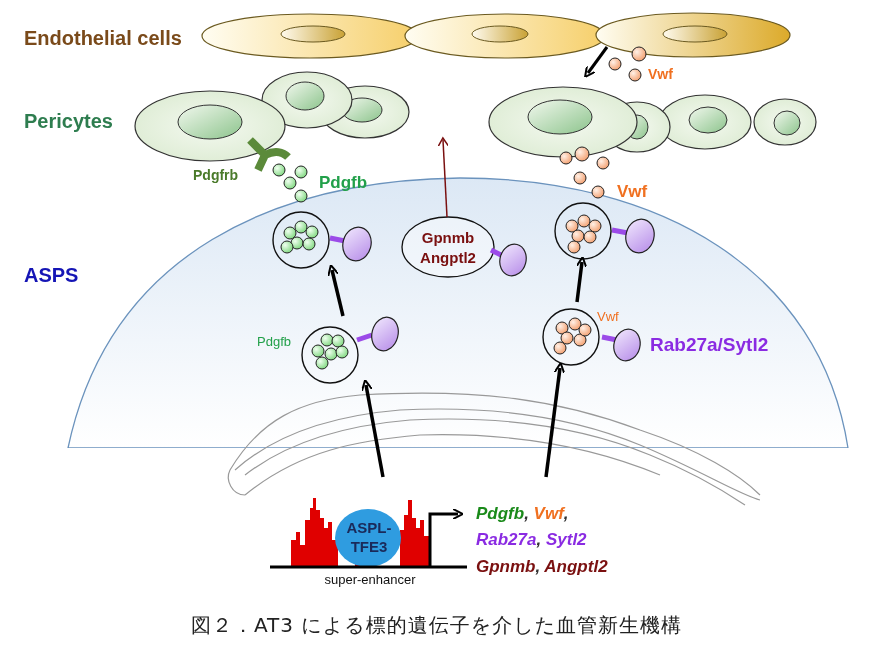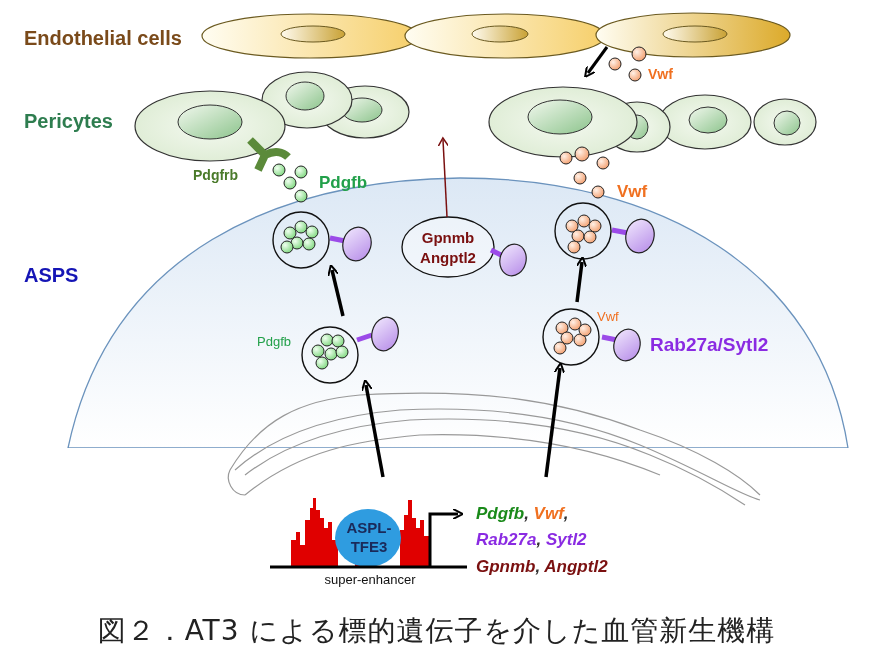--- a/index.html
+++ b/index.html
@@ -1,19 +1,19 @@
 <!DOCTYPE html>
 <html><head>
 <meta charset="utf-8">
 <style>
   html, body { margin: 0; padding: 0; background: #ffffff; }
   body { width: 873px; height: 652px; position: relative; overflow: hidden; font-family: "Liberation Sans", sans-serif; }
   svg { position: absolute; left: 0; top: 0; }
   .lbl { font-family: "Liberation Sans", sans-serif; font-weight: bold; }
-  .caption { position: absolute; left: 0; top: 612px; width: 873px; text-align: center; font-family: "DejaVu Sans", sans-serif; font-size: 28px; color: #222; letter-spacing: 1px; }
+  .caption { position: absolute; left: 0; top: 612px; width: 873px; text-align: center; font-family: "DejaVu Sans", sans-serif; font-size: 20px; color: #222; letter-spacing: 1px; }
 </style>
 </head>
 <body>
 
 <svg width="873" height="652" viewBox="0 0 873 652">
   <defs>
     <linearGradient id="endo" x1="0" x2="1" y1="0" y2="0">
       <stop offset="0" stop-color="#fffdf2"></stop>
       <stop offset="1" stop-color="#f6cf6a"></stop>
     </linearGradient>

